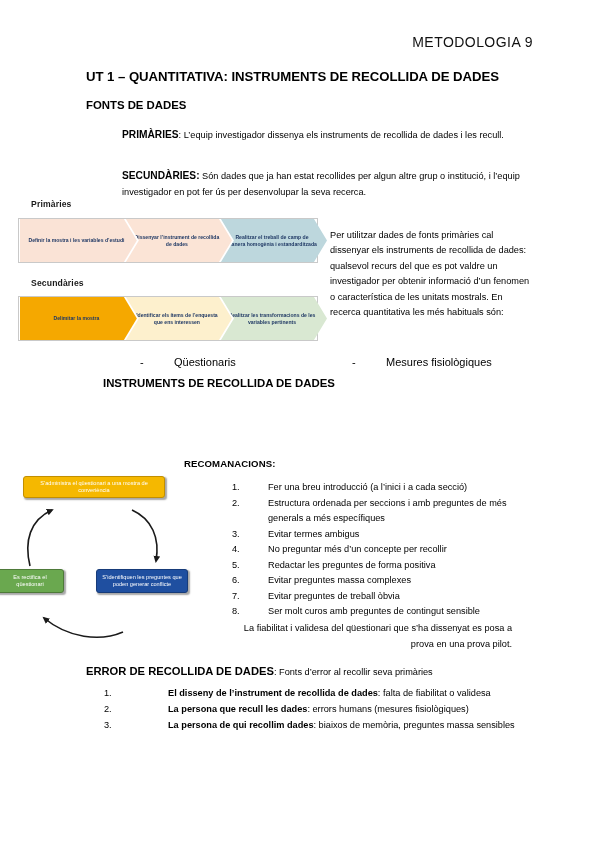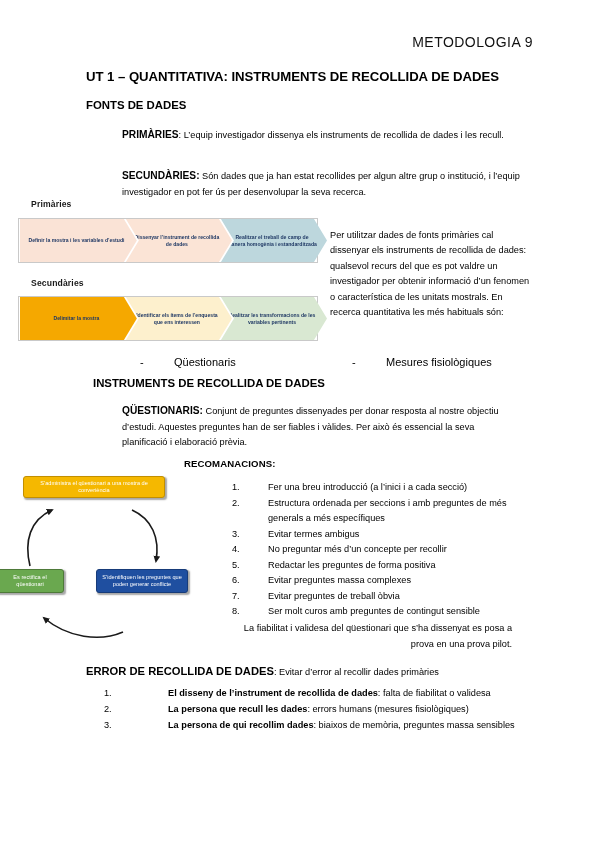--- a/index.html
+++ b/index.html
@@ -34,21 +34,21 @@
     font-weight: bold;
     letter-spacing: -.05px;
   }
   .sec-title {
     position: absolute;
     font-size: 11.4px;
     font-weight: bold;
     letter-spacing: -.02px;
   }
   #fonts-title { left: 86px; top: 99px; }
-  #instr-title { left: 74px; top: 377px; padding-left: 19px; }
+  #instr-title { left: 84px; top: 377px; padding-left: 19px; }
 
   
   .para {
     position: absolute;
     font-size: 9.2px;
     line-height: 15.6px;
     color: #000;
   }
   .lbl-bold { font-weight: bold; font-size: 10.2px; }
 
@@ -253,21 +253,20 @@
     </div>
   </div>
 
   <div class="para" id="p-right">Per utilitzar dades de fonts primàries cal dissenyar els instruments de recollida de dades: qualsevol recurs del que es pot valdre un investigador per obtenir informació d’un fenomen o característica de les unitats mostrals. En recerca quantitativa les més habituals són:</div>
 
   <div class="bullet-row" id="b-left"><span class="bullet-dash">-</span><span>Qüestionaris</span></div>
   <div class="bullet-row" id="b-right"><span class="bullet-dash">-</span><span>Mesures fisiològiques</span></div>
 
   <div class="sec-title" id="instr-title">INSTRUMENTS DE RECOLLIDA DE DADES</div>
 
-  <div class="para" id="p-quest"><span class="lbl-bold">QÜESTIONARIS:</span><span> Conjunt de preguntes dissenyades per donar resposta al nostre objectiu d’estudi. Aquestes preguntes han de ser fiables i vàlides. Per això és essencial la seva planificació i elaboració prèvia.</span></div>
 
   <div id="recom-title">RECOMANACIONS:</div>
   <div id="recom-list">
     <div class="ritem"><span class="rnum">1.</span><span>Fer una breu introducció (a l’inici i a cada secció)</span></div>
     <div class="ritem"><span class="rnum">2.</span><span>Estructura ordenada per seccions i amb preguntes de més generals a més específiques</span></div>
     <div class="ritem"><span class="rnum">3.</span><span>Evitar termes ambigus</span></div>
     <div class="ritem"><span class="rnum">4.</span><span>No preguntar més d’un concepte per recollir</span></div>
     <div class="ritem"><span class="rnum">5.</span><span>Redactar les preguntes de forma positiva</span></div>
     <div class="ritem"><span class="rnum">6.</span><span>Evitar preguntes massa complexes</span></div>
     <div class="ritem"><span class="rnum">7.</span><span>Evitar preguntes de treball òbvia</span></div>
@@ -285,21 +284,21 @@
       <path d="M132,44 C152,53 160,72 156,95" fill="none" stroke="#1a1a1a" stroke-width="1.6" marker-end="url(#ah)"></path>
       <path d="M123,166 C100,176 68,172 44,152" fill="none" stroke="#1a1a1a" stroke-width="1.6" marker-end="url(#ah)"></path>
     </svg>
     <div class="cbox" id="cbox-top" style="background: rgb(245, 184, 0);">S’administra el qüestionari a una mostra de converiència</div>
     <div class="cbox" id="cbox-left" style="background: rgb(106, 168, 79);">Es rectifica el qüestionari</div>
     <div class="cbox" id="cbox-right" style="background: rgb(31, 79, 160);">S’identifiquen les preguntes que poden generar conflicte</div>
   </div>
 
   <div class="para" id="p-pilot">La fiabilitat i validesa del qüestionari que s’ha dissenyat es posa a prova en una prova pilot.</div>
 
-  <div id="err-title"><span>ERROR DE RECOLLIDA DE DADES</span><span class="sub">: Evitar d’error al recollir dades primàries</span></div>
+  <div id="err-title"><span>ERROR DE RECOLLIDA DE DADES</span><span class="sub">: Fonts d’error al recollir seva primàries</span></div>
 
   <div id="err-list">
     <div class="eitem"><span class="enum">1.</span><b>El disseny de l’instrument de recollida de dades</b><span>: falta de fiabilitat o validesa</span></div>
     <div class="eitem"><span class="enum">2.</span><b>La persona que recull les dades</b><span>: errors humans (mesures fisiològiques)</span></div>
     <div class="eitem"><span class="enum">3.</span><b>La persona de qui recollim dades</b><span>: biaixos de memòria, preguntes massa sensibles</span></div>
   </div>
 
 </div>
 
 </body></html>

